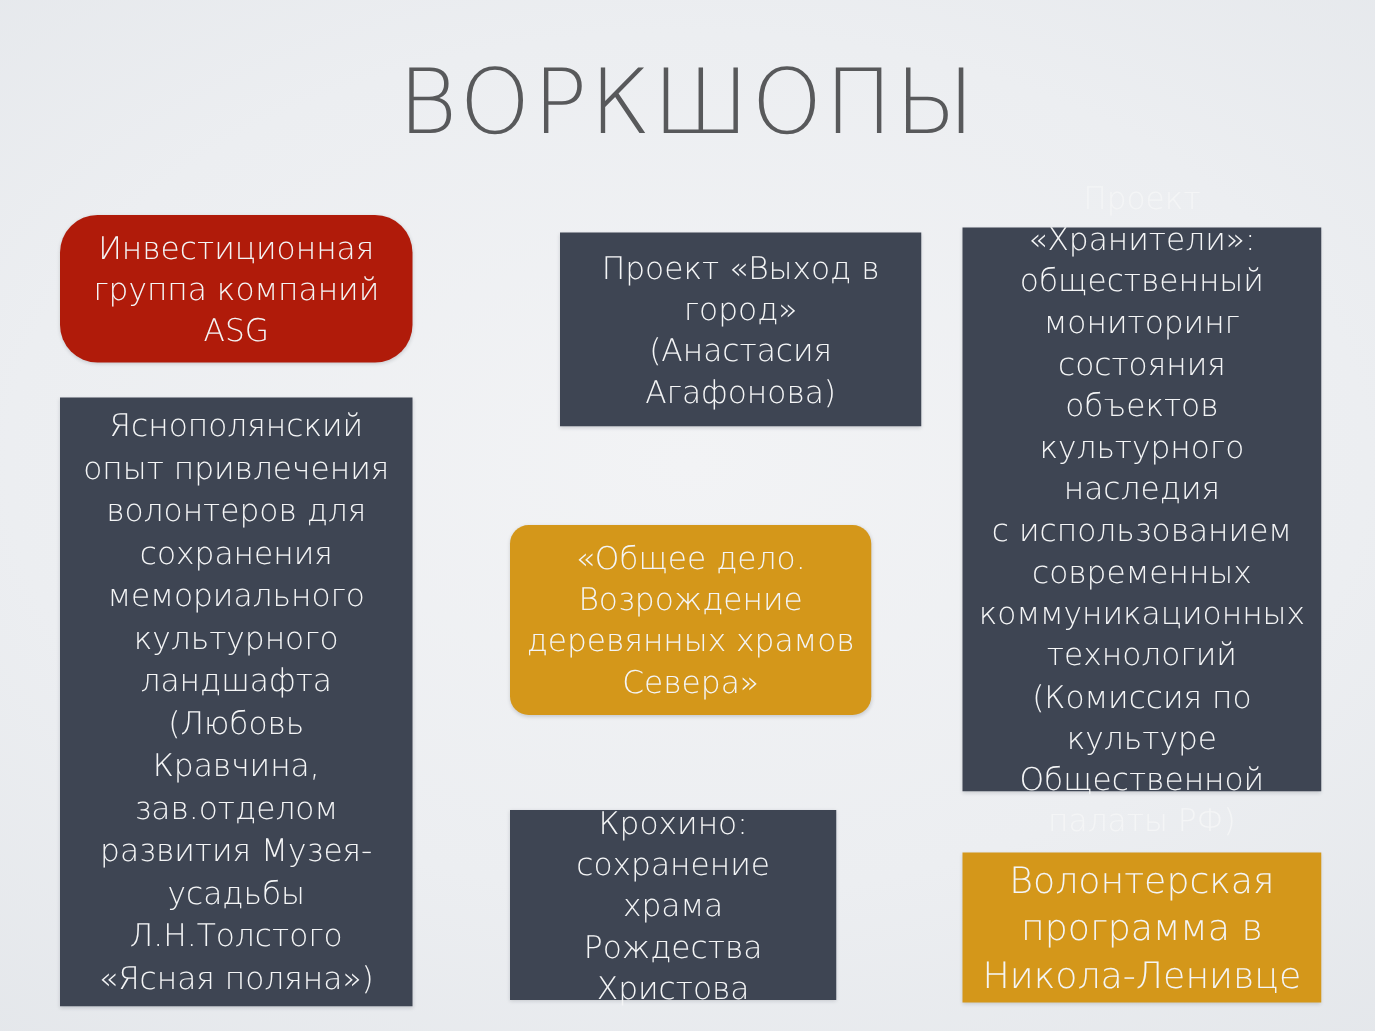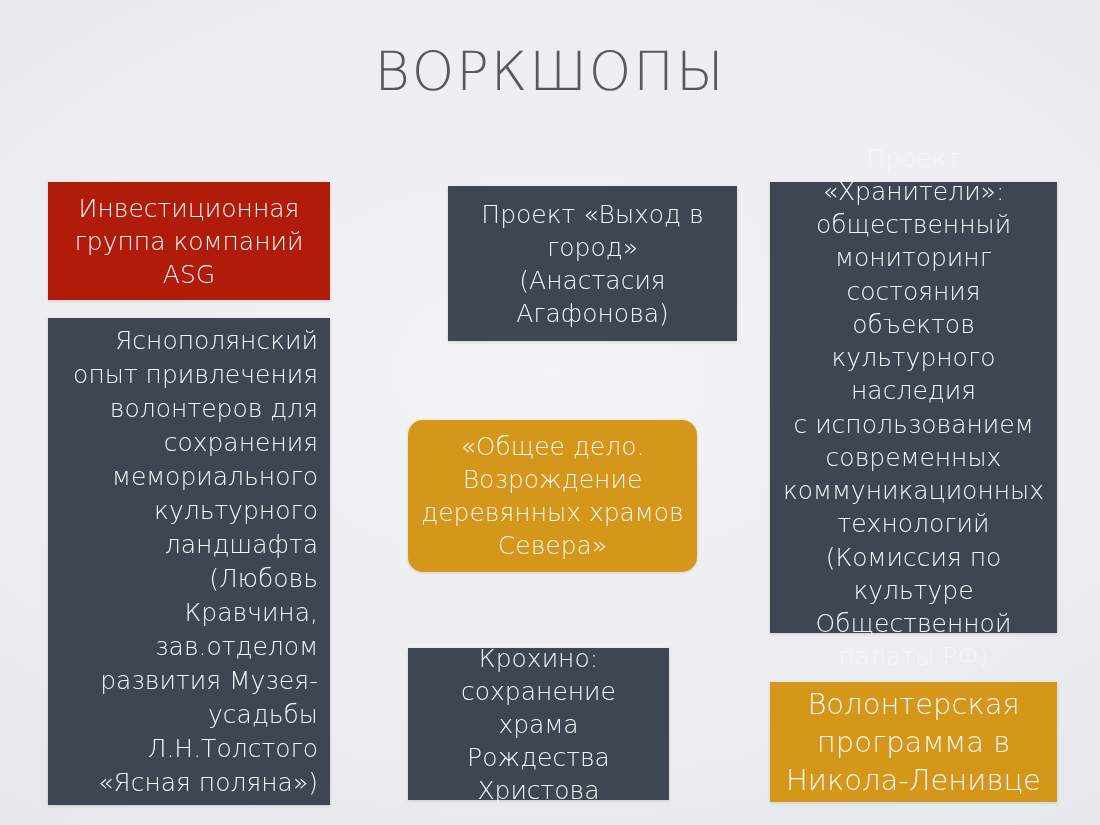--- a/index.html
+++ b/index.html
@@ -23,21 +23,21 @@
   }
 
   
   #slide-title {
     position: absolute;
     top: 44px;
     left: 0;
     width: 1100px;
     text-align: center;
     font-family: "DejaVu Sans", "Liberation Sans", sans-serif;
-    font-size: 54px;
+    font-size: 72px;
     font-weight: 300;
     letter-spacing: 2px;
     color: #58595b;
     line-height: 1.05;
     text-rendering: geometricPrecision;
   }
 
   
   .card {
     position: absolute;
@@ -59,30 +59,30 @@
     width: 100%;
     white-space: pre-line;
   }
 
   .theme-dark   { background: #3e4553; }
   .theme-red    { background: #b01b0a; }
   .theme-orange { background: #d4971a; }
 
   
   #card-asg {
-    left: 48px;  top: 182px;
+    left: 48px;  top: 172px;
     width: 282px; height: 118px;
     font-size: 25px;
+    border-radius: 30px;
   }
   #card-yasnaya {
     left: 48px;  top: 318px;
     width: 282px; height: 487px;
     font-size: 25px;
     line-height: 1.36;
-    text-align: right;
   }
 
   
   #card-vyhod {
     left: 408px; top: 186px;
     width: 289px; height: 155px;
     font-size: 25px;
     margin-left: 40px;
   }
   #card-obshee {

